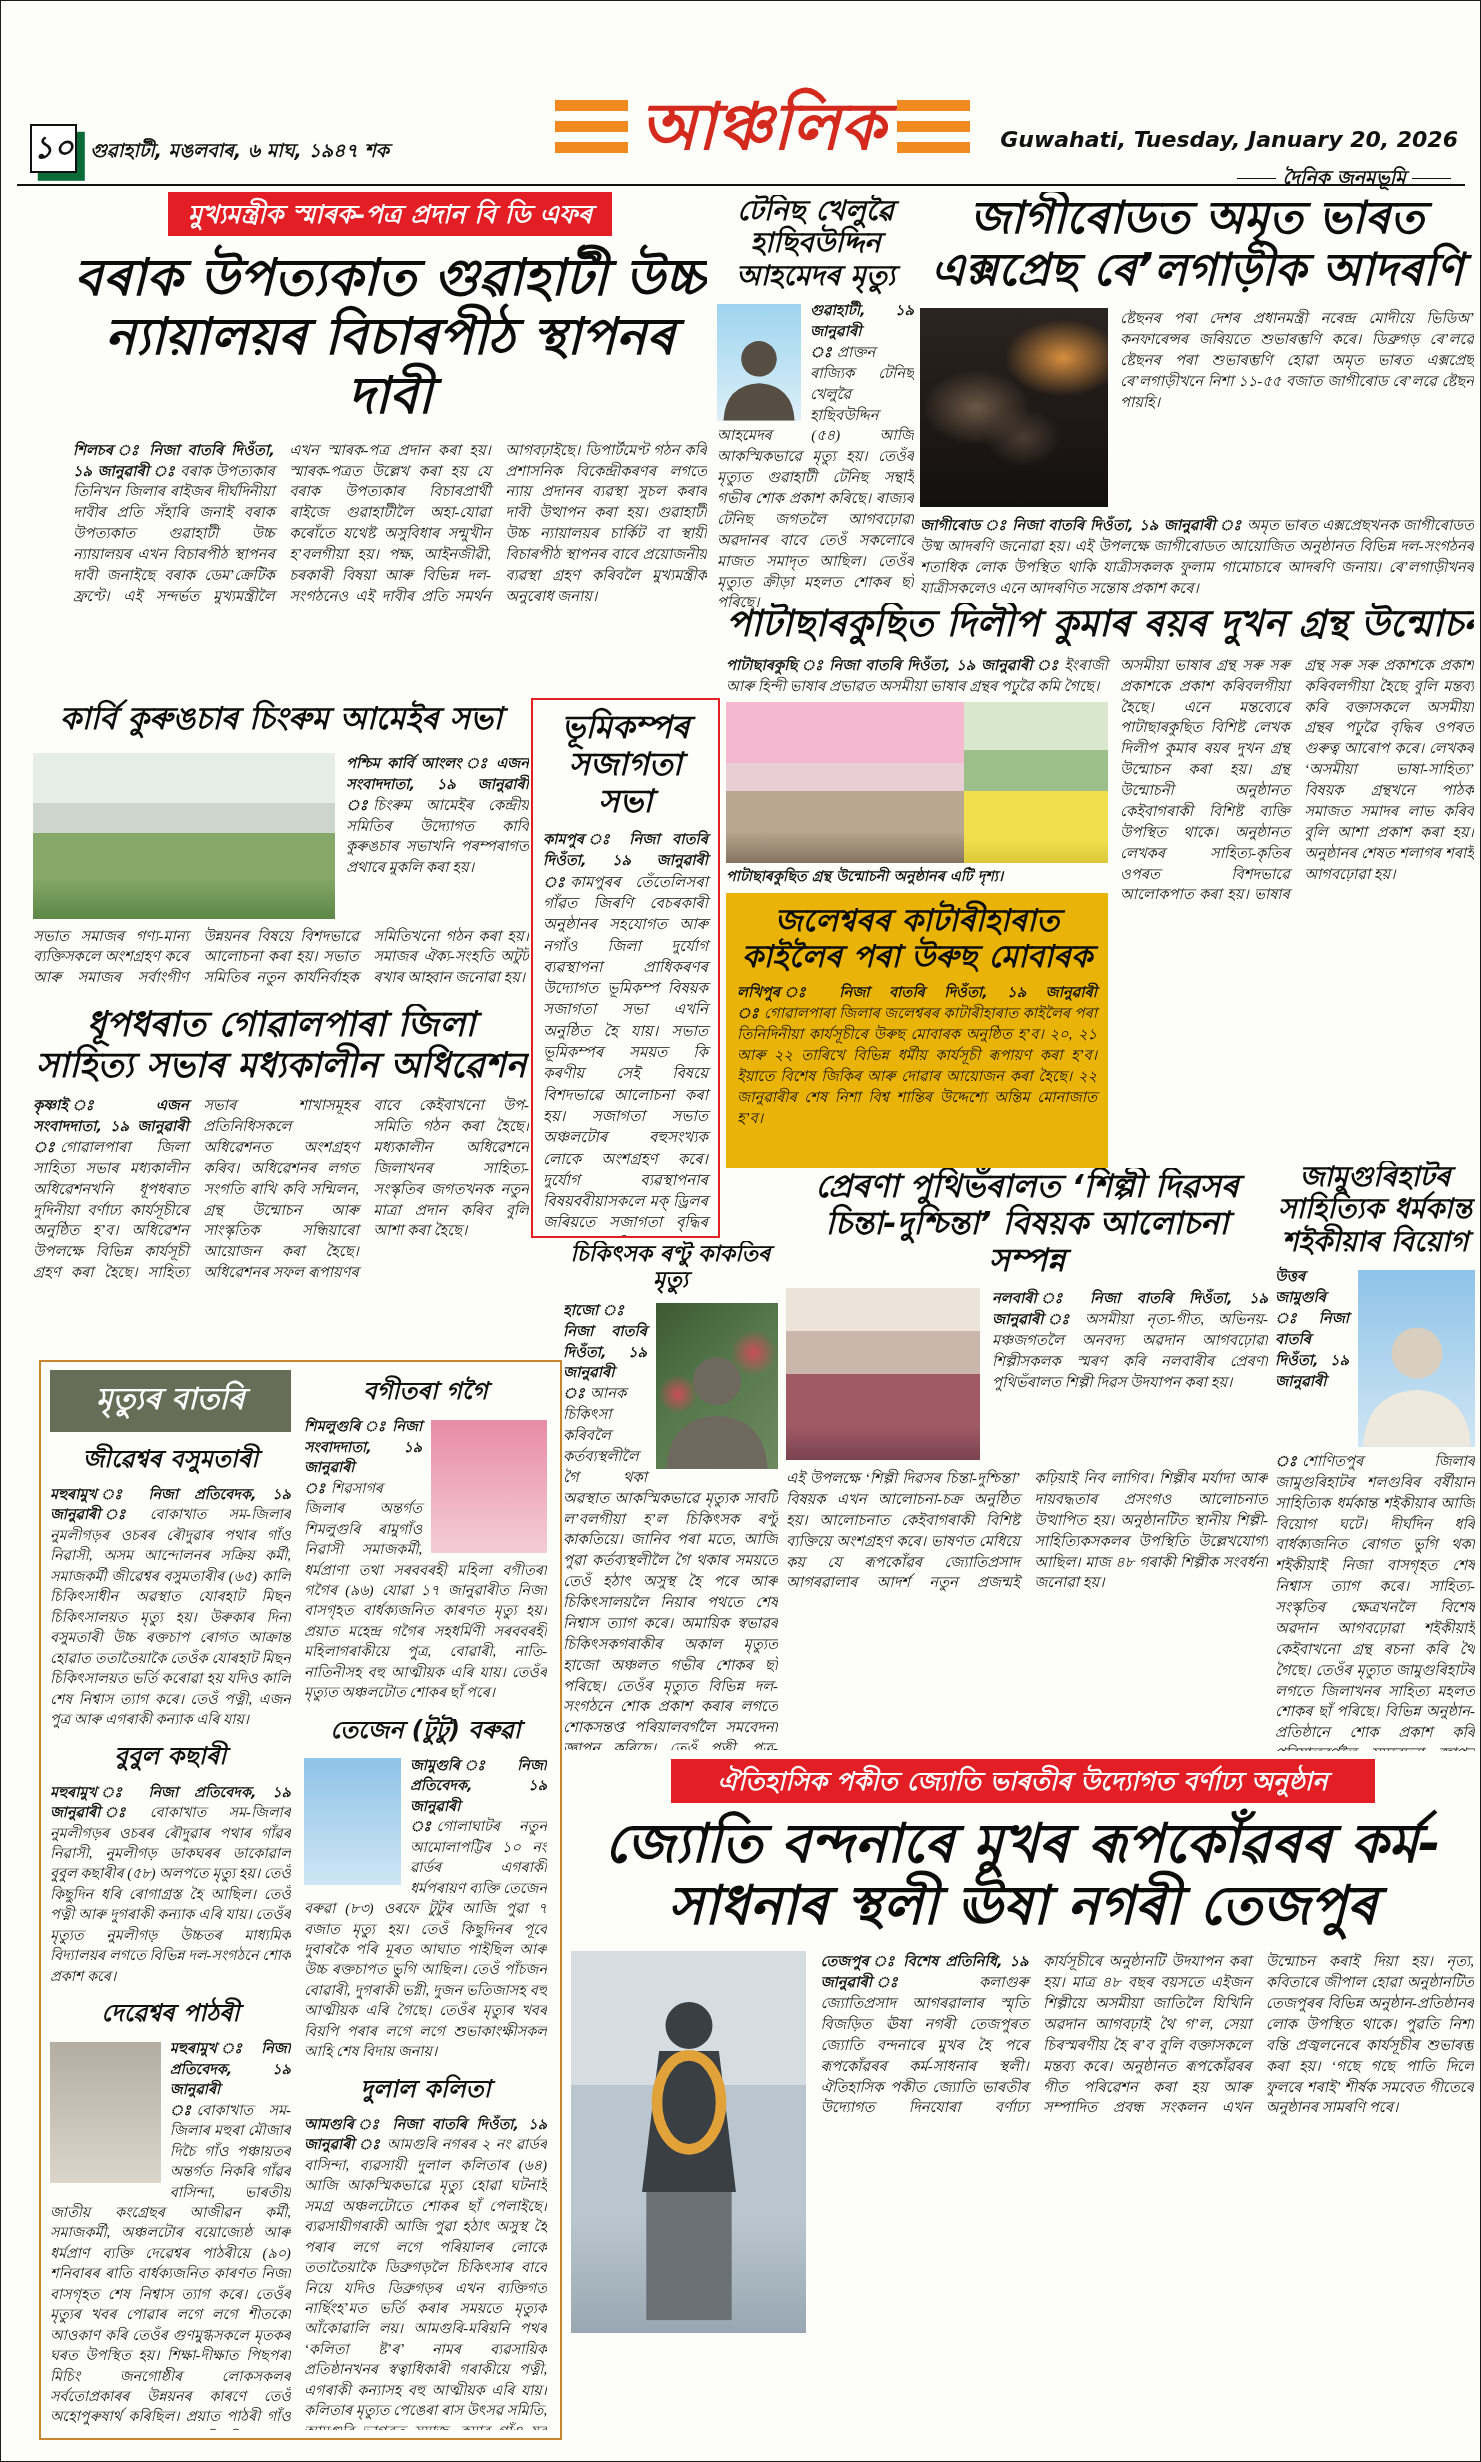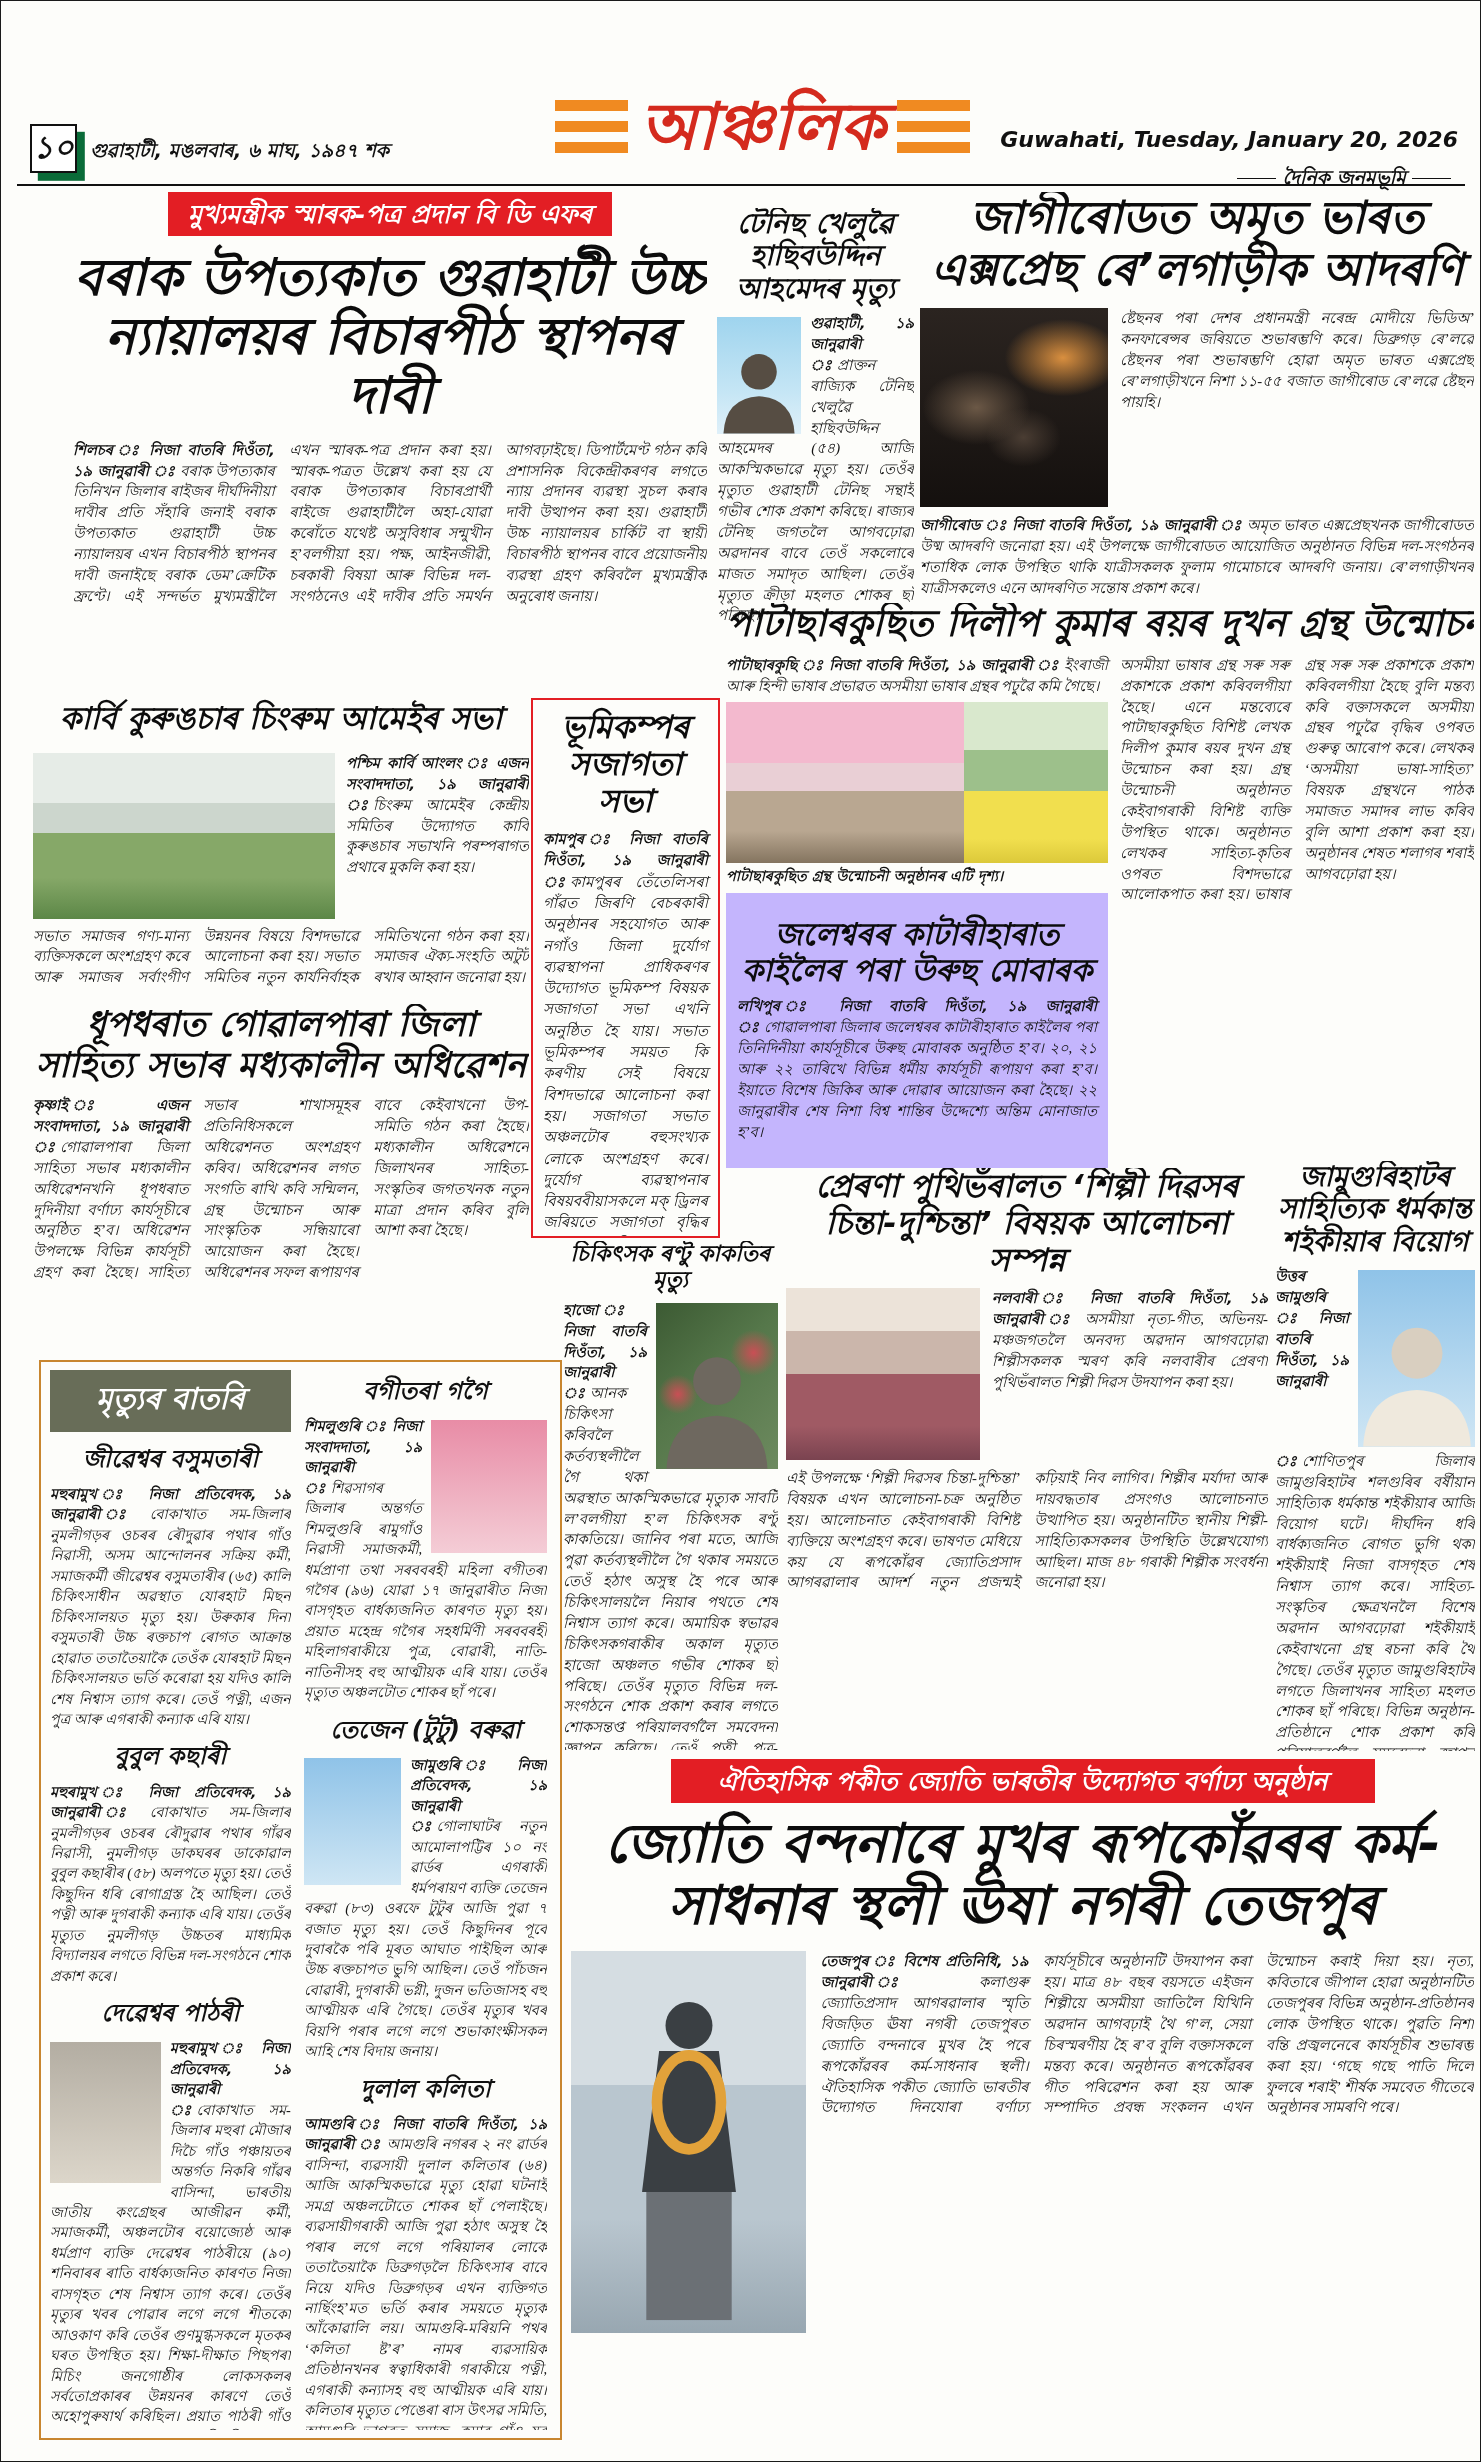--- a/index.html
+++ b/index.html
@@ -52,21 +52,21 @@
     linear-gradient(135deg,#3c5a33,#55774a 45%,#6d8a5f);}
   .ph-artists{background:linear-gradient(180deg,#ece3d9 0 25%,#cbb6ab 25% 50%,#a05a64 50% 80%,#7a4350 100%);}
   .ph-elder-blue{background:linear-gradient(180deg,#8fc3e8,#cfe6f4);}
   .ph-elder-pink{background:linear-gradient(180deg,#e88ca6,#f4cdd6);}
   .ph-elder-gray{background:linear-gradient(180deg,#b3ada2,#dcd6ca);}
   .ph-statue{background:linear-gradient(180deg,#d5dde2 0 35%,#b9c6cf 35% 70%,#98a7b1 100%);}
   .sil{fill:#564d43;}
   
   .red-box{border:2.8px solid #e31e24;padding:8.9px 10px;}
   
-  .yellow-box{background:#c4b5fd;padding:24px 11px;}
+  .yellow-box{background:#eab308;padding:10px 11px;}
   
   .obit-box{border:2.2px solid #c8862f;padding:7.8px 8.9px;overflow:hidden;margin-left:8px;}
   .obit-col{position:absolute;top:7.8px;bottom:7.8px;overflow:hidden;}
   .obit-banner{background:#686d58;color:#fff;font-family:"DejaVu Sans",sans-serif;font-weight:bold;
     font-size:30px;text-align:center;padding:5.5px 0;margin-bottom:7.8px;}
   .obit-name{font-family:"DejaVu Sans",sans-serif;font-weight:bold;font-size:24px;text-align:center;margin:7.8px 0 4.4px;}
   .obit-body{font-size:14.4px;line-height:1.42;text-align:justify;}
   .fl{float:left;margin:3.3px 8.9px 4.4px 0;}
   .fr{float:right;margin:3.3px 0 4.4px 8.9px;}
 </style>
@@ -91,21 +91,21 @@
   <section class="abs clip" style="left:72px;top:191px;width:634px;height:479px;">
     <div style="text-align:center;">
       <span class="kicker">মুখ্যমন্ত্ৰীক স্মাৰক-পত্ৰ প্ৰদান বি ডি এফৰ</span>
     </div>
     <h1 class="hl" style="font-size:51px;margin:12px 0 0;">বৰাক উপত্যকাত গুৱাহাটী উচ্চ ন্যায়ালয়ৰ বিচাৰপীঠ স্থাপনৰ দাবী</h1>
     <div class="body-txt cols3" style="margin-top:14.4px;height:238px;">
       <span class="byl">শিলচৰ ঃ নিজা বাতৰি দিওঁতা, ১৯ জানুৱাৰী ঃ</span><span>বৰাক উপত্যকাৰ তিনিখন জিলাৰ ৰাইজৰ দীৰ্ঘদিনীয়া দাবীৰ প্ৰতি সঁহাৰি জনাই বৰাক উপত্যকাত গুৱাহাটী উচ্চ ন্যায়ালয়ৰ এখন বিচাৰপীঠ স্থাপনৰ দাবী জনাইছে বৰাক ডেম’ক্ৰেটিক ফ্ৰণ্টে। এই সন্দৰ্ভত মুখ্যমন্ত্ৰীলৈ এখন স্মাৰক-পত্ৰ প্ৰদান কৰা হয়। স্মাৰক-পত্ৰত উল্লেখ কৰা হয় যে বৰাক উপত্যকাৰ বিচাৰপ্ৰাৰ্থী ৰাইজে গুৱাহাটীলৈ অহা-যোৱা কৰোঁতে যথেষ্ট অসুবিধাৰ সন্মুখীন হ’বলগীয়া হয়। পক্ষ, আইনজীৱী, চৰকাৰী বিষয়া আৰু বিভিন্ন দল-সংগঠনেও এই দাবীৰ প্ৰতি সমৰ্থন আগবঢ়াইছে। ডিপাৰ্টমেণ্ট গঠন কৰি প্ৰশাসনিক বিকেন্দ্ৰীকৰণৰ লগতে ন্যায় প্ৰদানৰ ব্যৱস্থা সুচল কৰাৰ দাবী উত্থাপন কৰা হয়। গুৱাহাটী উচ্চ ন্যায়ালয়ৰ চাৰ্কিট বা স্থায়ী বিচাৰপীঠ স্থাপনৰ বাবে প্ৰয়োজনীয় ব্যৱস্থা গ্ৰহণ কৰিবলৈ মুখ্যমন্ত্ৰীক অনুৰোধ জনায়।</span>
     </div>
   </section>
 
-  <section class="abs clip" style="left:716px;top:207px;width:197px;height:454px;">
+  <section class="abs clip" style="left:716px;top:194px;width:197px;height:454px;">
     <h2 class="hl" style="font-size:28px;margin:0;">টেনিছ খেলুৱৈ হাছিবউদ্দিন আহমেদৰ মৃত্যু</h2>
     <div style="margin-top:7.8px;">
       <div class="photo ph-portrait-blue fl" style="width:84px;height:117px;">
         <svg viewBox="0 0 100 100">
             <circle class="sil" cx="50" cy="34" r="19"></circle>
             <path class="sil" d="M12 100 Q14 62 50 60 Q86 62 88 100 Z"></path>
           </svg>
       </div>
       <div class="body-txt">
         <span class="byl">গুৱাহাটী, ১৯ জানুৱাৰী ঃ</span><span>প্ৰাক্তন ৰাজ্যিক টেনিছ খেলুৱৈ হাছিবউদ্দিন আহমেদৰ (৫৪) আজি আকস্মিকভাৱে মৃত্যু হয়। তেওঁৰ মৃত্যুত গুৱাহাটী টেনিছ সন্থাই গভীৰ শোক প্ৰকাশ কৰিছে। ৰাজ্যৰ টেনিছ জগতলৈ আগবঢ়োৱা অৱদানৰ বাবে তেওঁ সকলোৰে মাজত সমাদৃত আছিল। তেওঁৰ মৃত্যুত ক্ৰীড়া মহলত শোকৰ ছাঁ পৰিছে।</span>

